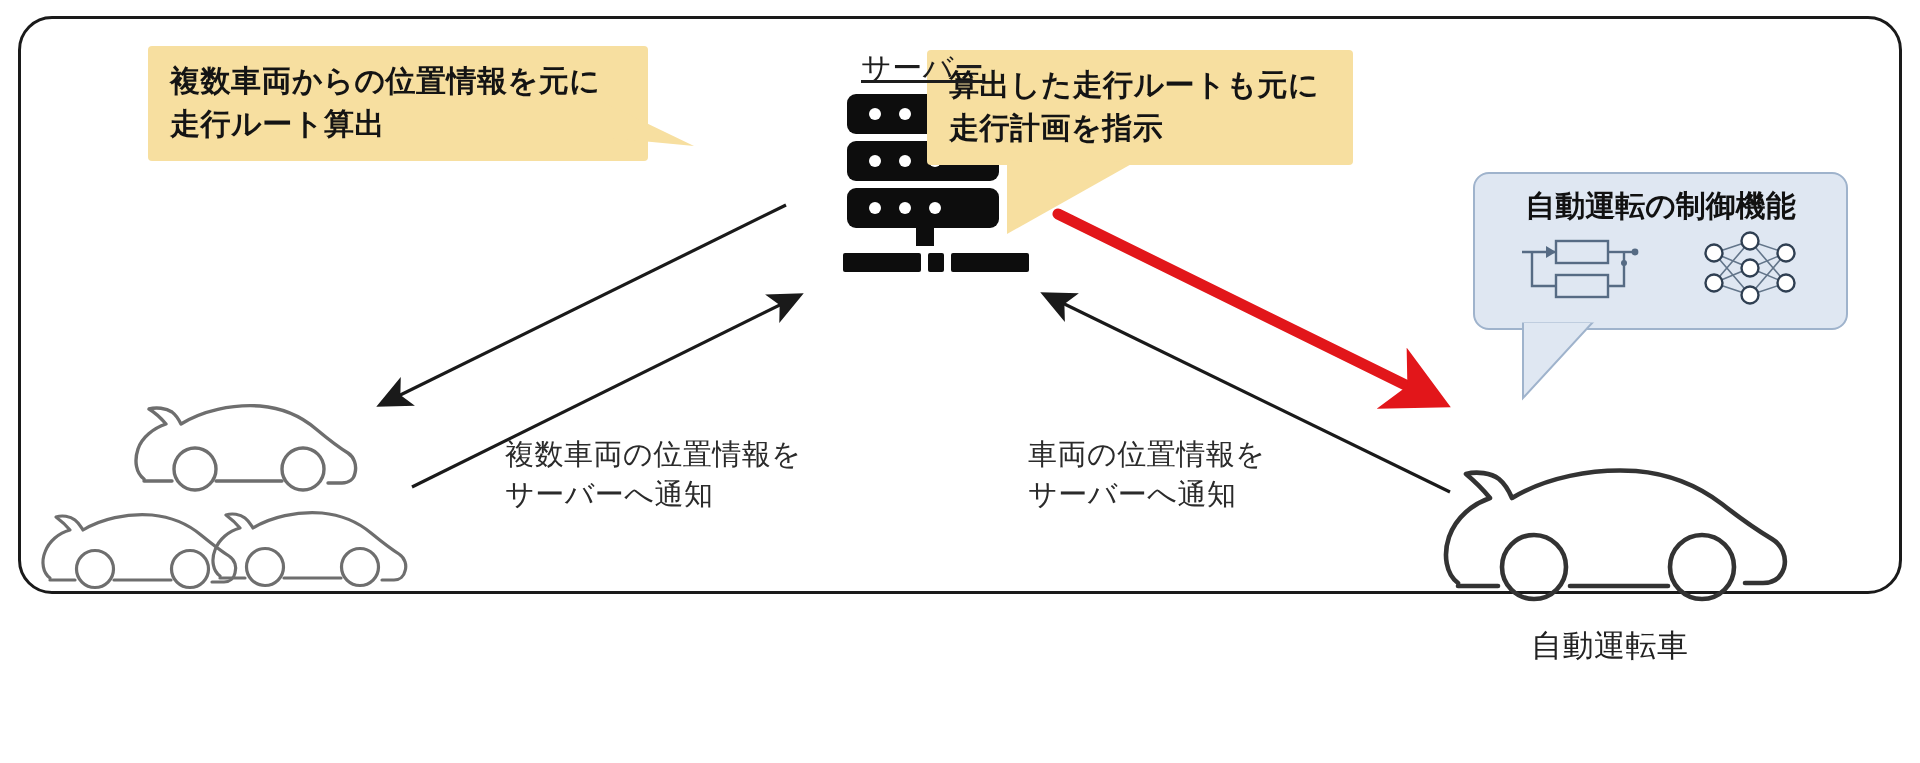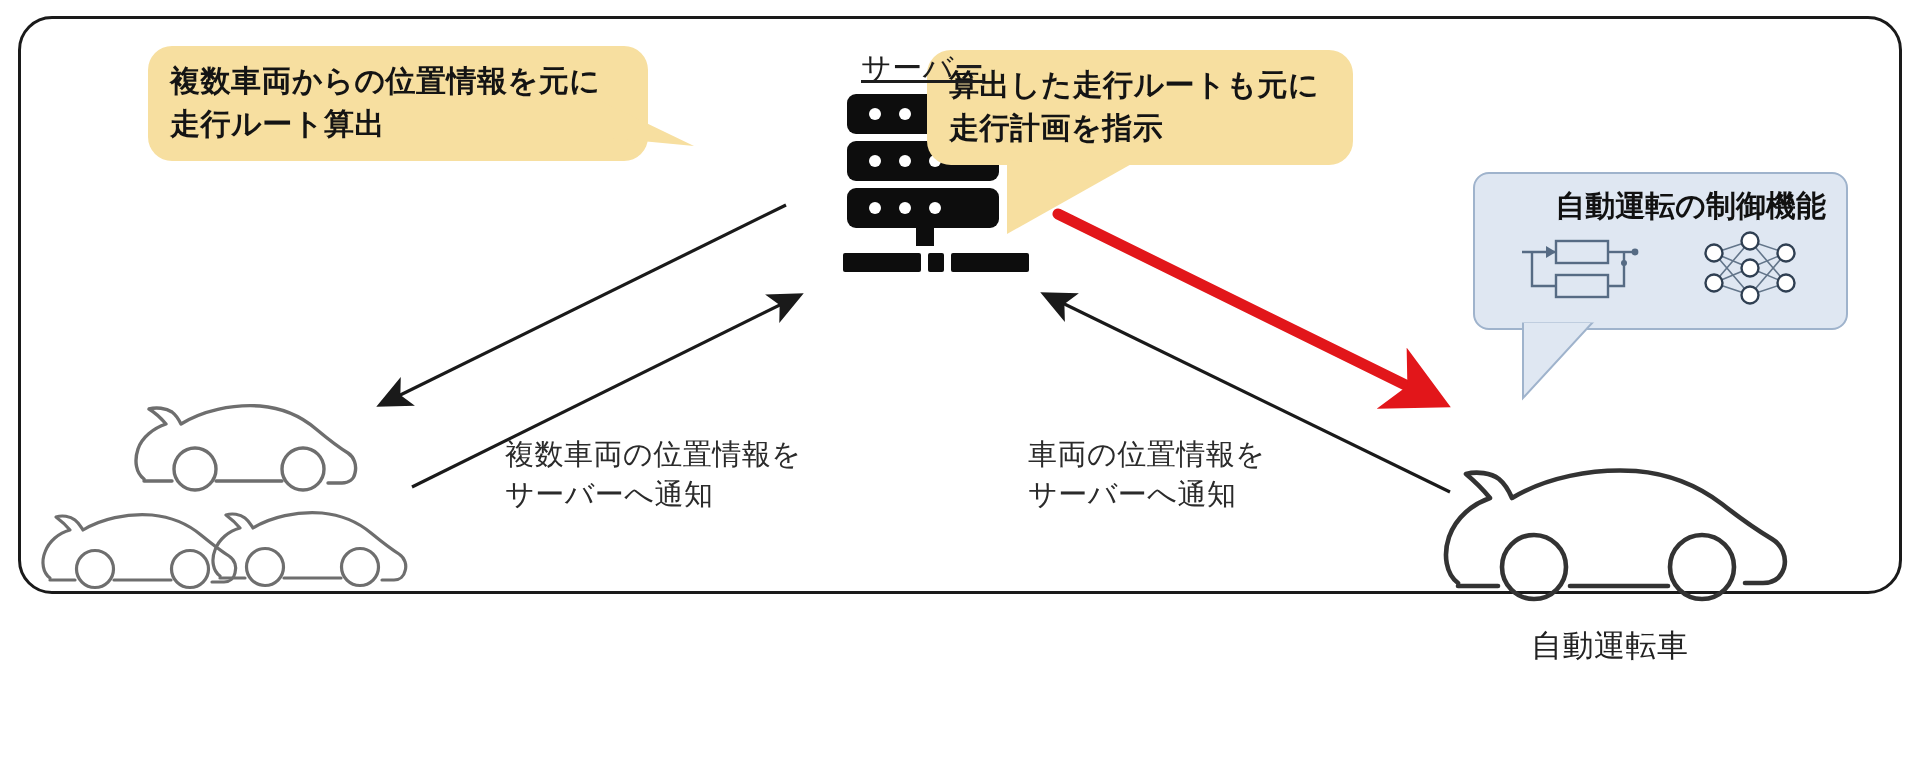--- a/index.html
+++ b/index.html
@@ -36,39 +36,39 @@
     height: 763px;
     pointer-events: none;
   }
   
   .callout {
     position: absolute;
     box-sizing: border-box;
   }
   .callout-yellow .bubble {
     background: #f7dfa0;
-    border-radius: 24px;
+    border-radius: 4px;
     padding: 14px 22px 16px 22px;
     color: #141414;
     font-weight: bold;
     font-size: 30px;
     line-height: 1.42;
     letter-spacing: 0.5px;
     white-space: pre-line;
   }
   .callout-blue .bubble {
     background: #dfe7f2;
     border: 2px solid #9fb3cc;
     border-radius: 16px;
     padding: 12px 20px 14px 20px;
     color: #111111;
     font-weight: bold;
     font-size: 30px;
     line-height: 1.3;
-    text-align: right;
+    text-align: center;
   }
   #callout-left {
     left: 148px;
     top: 46px;
     width: 500px;
   }
   #callout-right {
     left: 927px;
     top: 50px;
     width: 426px;

